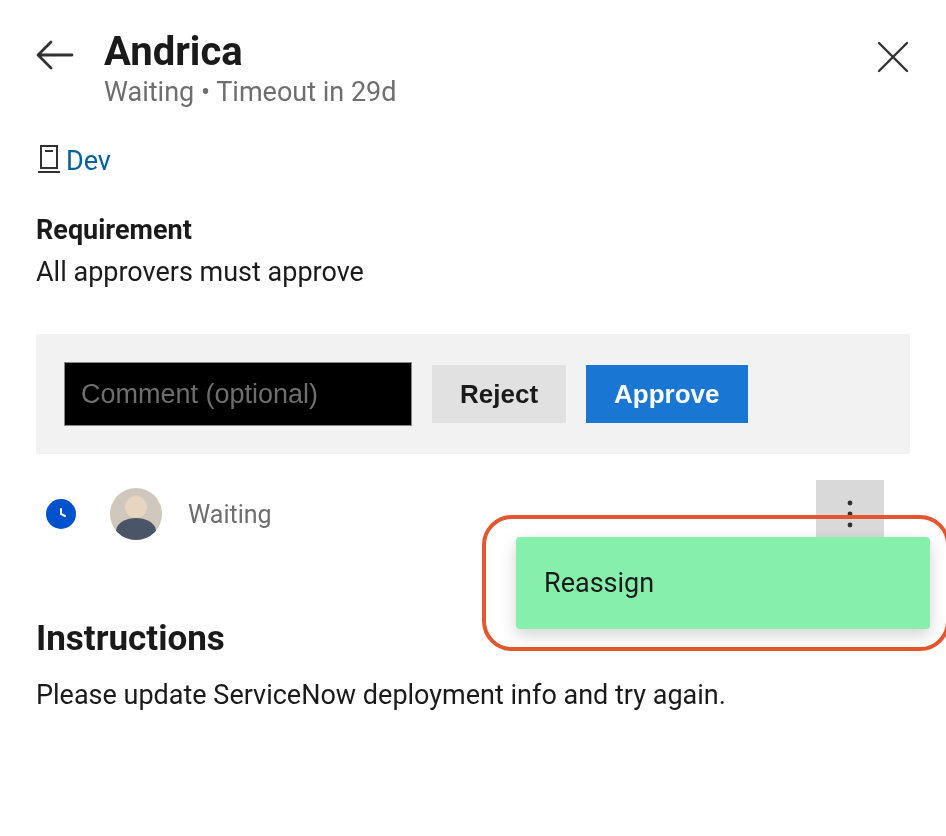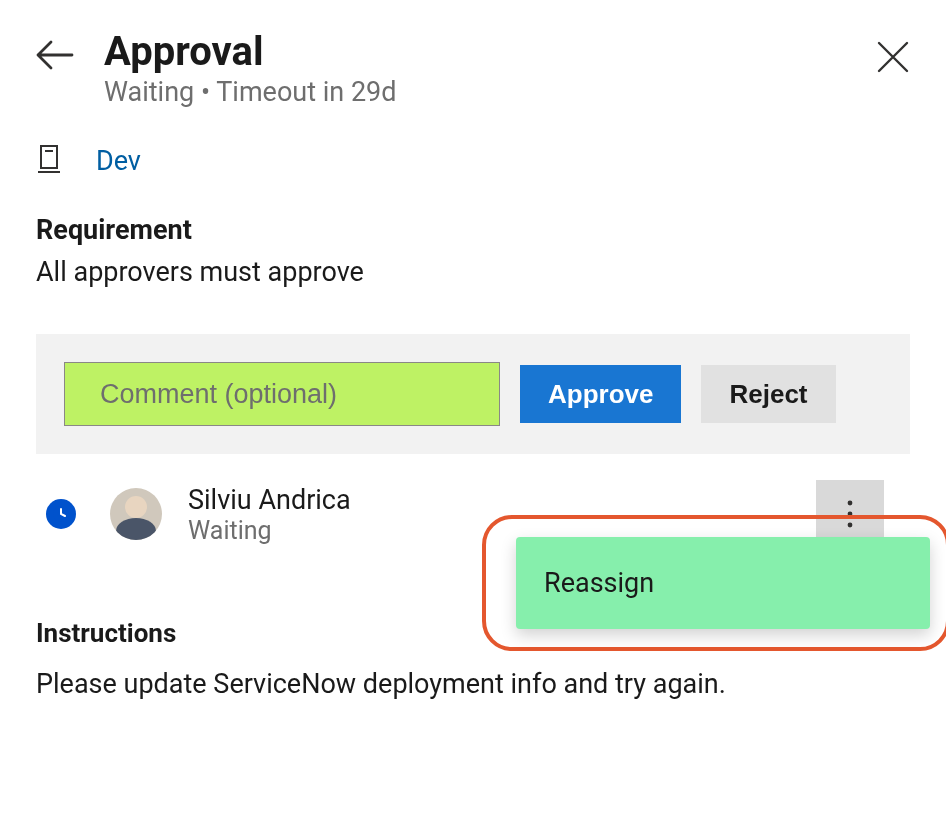--- a/index.html
+++ b/index.html
@@ -42,21 +42,21 @@
   }
   .section { margin-bottom: 36px; }
   .section-title {
     font-size: 27px;
     font-weight: 700;
     margin-bottom: 10px;
   }
   .resource-row {
     display: flex;
     align-items: center;
-    gap: 34px;
+    gap: 4px;
   }
   .resource-link {
     color: #005ea2;
     font-size: 27px;
     cursor: pointer;
   }
   .requirement-text {
     font-size: 27px;
     color: #1a1a1a;
     margin-bottom: 10px;
@@ -69,27 +69,27 @@
     background: #f2f2f2;
     padding: 28px;
     display: flex;
     align-items: center;
     gap: 20px;
     margin-bottom: 16px;
     margin-top: 46px;
   }
   .comment-input {
     flex: 0 0 auto;
-    width: 436px;
+    width: 348px;
     height: 64px;
     border: 1px solid #8a8886;
     font-size: 27px;
-    padding: 0 35px;
-    color: #6e6e6e;
-    background: #bef264;
+    padding: 0 16px;
+    color: #6e6e6e;
+    background: #000000;
   }
   .comment-input::placeholder { color: #6e6e6e; }
   .btn {
     height: 58px;
     padding: 0 28px;
     font-size: 26px;
     font-weight: 600;
     border: none;
     cursor: pointer;
   }
@@ -161,41 +161,41 @@
     background: #86efac;
     box-shadow: 0 6px 16px rgba(0,0,0,0.18);
     border-radius: 4px;
     padding: 30px 28px;
   }
   .popover-item {
     font-size: 27px;
     cursor: pointer;
   }
   .instructions-title {
-    font-size: 26px;
+    font-size: 35px;
     font-weight: 700;
     margin-top: 60px;
     margin-bottom: 20px;
   }
   .instructions-text {
     font-size: 27px;
   }
 </style>
 </head>
 <body>
 
 <div class="header">
   <div class="header-left">
     <div class="back-arrow">
       <svg width="38" height="30" viewBox="0 0 38 30">
         <path d="M15 2 L2 15 L15 28 M2 15 H36" stroke="#323130" stroke-width="2.8" fill="none" stroke-linecap="round" stroke-linejoin="round"></path>
       </svg>
     </div>
     <div class="title-block">
-      <div class="title">Approval</div>
+      <div class="title">Andrica</div>
       <div class="subtitle">Waiting  •  Timeout in 29d</div>
     </div>
   </div>
   <div class="close-btn">
     <svg width="34" height="34" viewBox="0 0 34 34">
       <path d="M3 3 L31 31 M31 3 L3 31" stroke="#323130" stroke-width="2.4" fill="none" stroke-linecap="round"></path>
     </svg>
   </div>
 </div>
 
@@ -212,34 +212,33 @@
   </div>
 </div>
 
 <div class="section" style="margin-bottom:12px;">
   <div class="section-title">Requirement</div>
   <div class="requirement-text">All approvers must approve</div>
 </div>
 
 <div class="action-box">
   <input class="comment-input" type="text" placeholder="Comment (optional)" style="">
+  <button class="btn btn-secondary">Reject</button>
   <button class="btn btn-primary">Approve</button>
-  <button class="btn btn-secondary">Reject</button>
 </div>
 
 <div class="approver-row">
   <div class="clock-badge">
     <svg width="18" height="18" viewBox="0 0 18 18">
       <circle cx="9" cy="9" r="8" fill="#0052cc" stroke="#fff" stroke-width="0"></circle>
       <path d="M9 4 V9 L13 11" stroke="#fff" stroke-width="2" fill="none" stroke-linecap="round"></path>
     </svg>
   </div>
   <div class="avatar"></div>
   <div>
-    <div class="approver-name">Silviu Andrica</div>
     <div class="approver-status">Waiting</div>
   </div>
   <div class="more-btn">
     <svg width="8" height="32" viewBox="0 0 8 32">
       <circle cx="4" cy="5" r="2.4" fill="#323130"></circle>
       <circle cx="4" cy="16" r="2.4" fill="#323130"></circle>
       <circle cx="4" cy="27" r="2.4" fill="#323130"></circle>
     </svg>
   </div>
 

